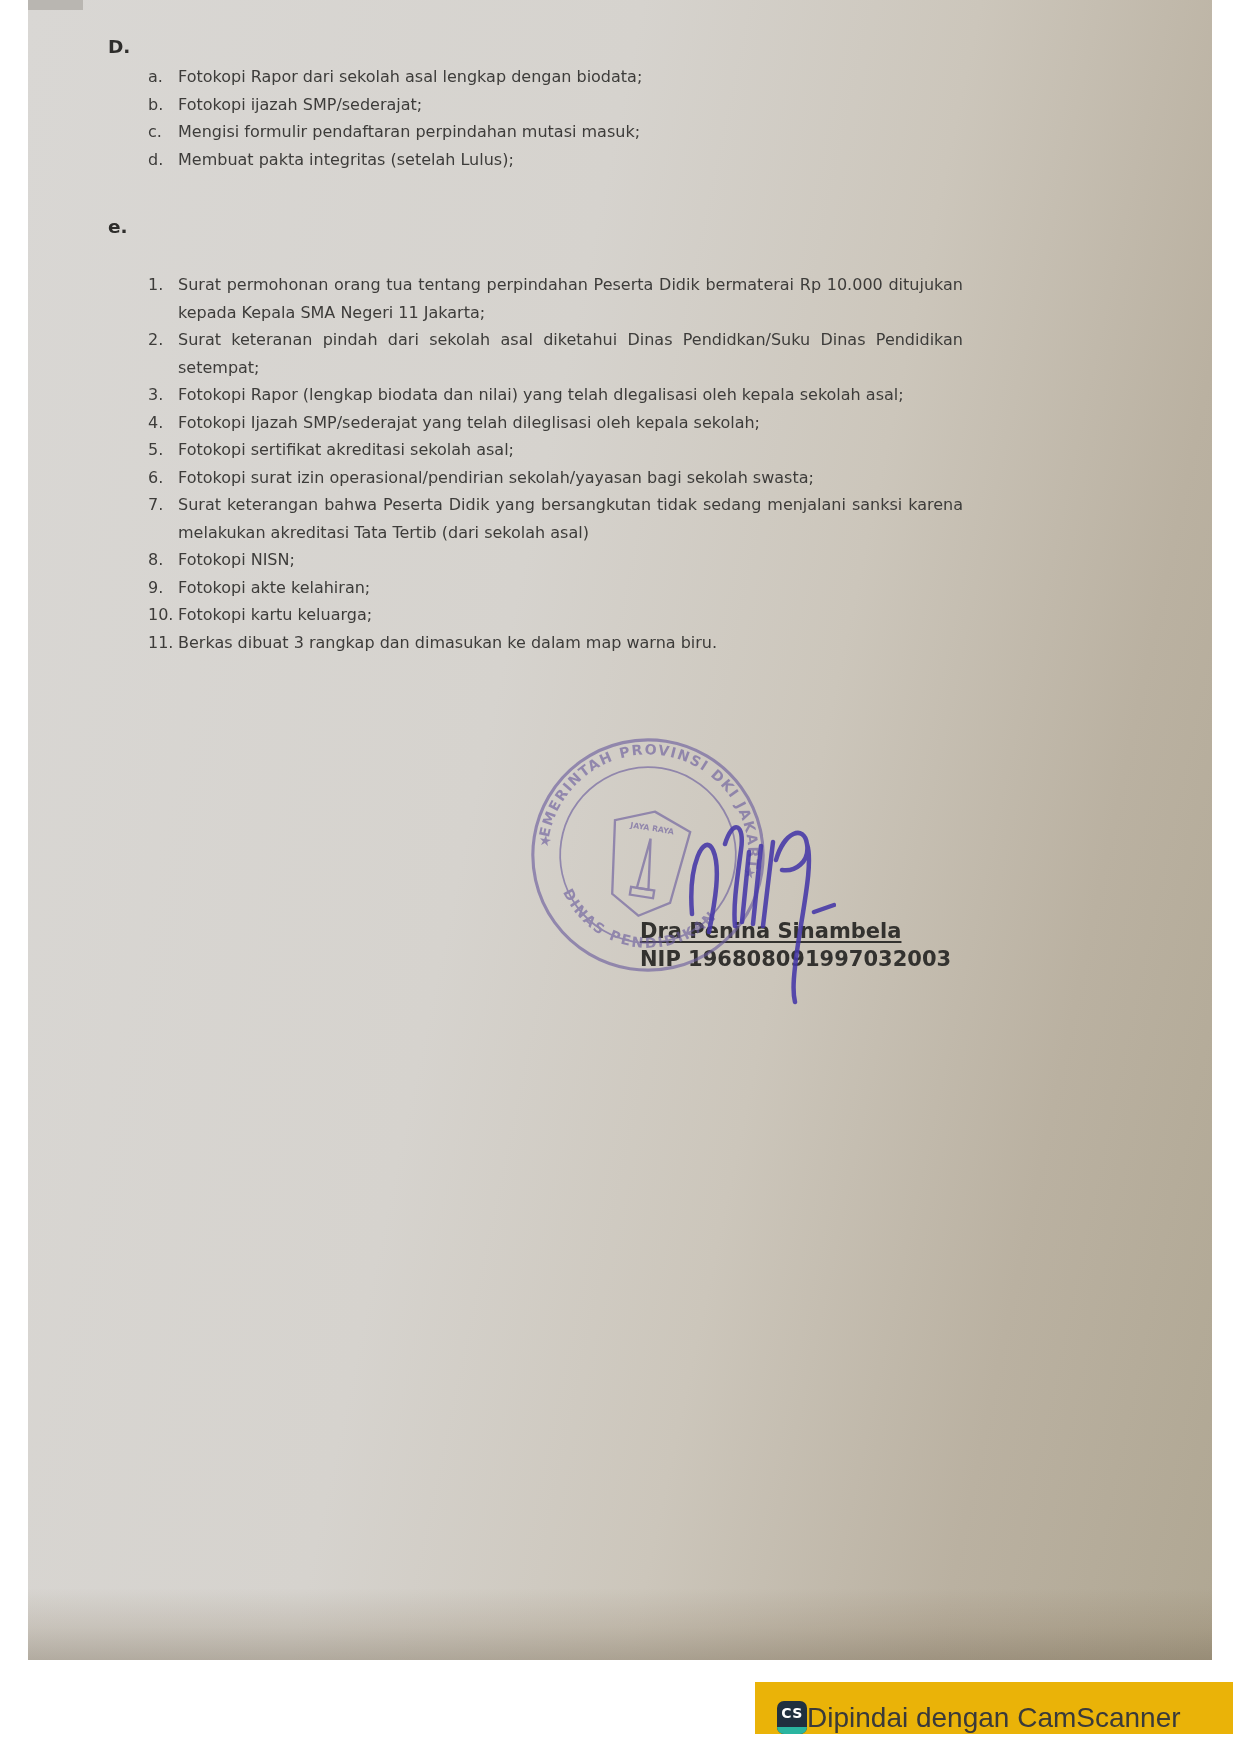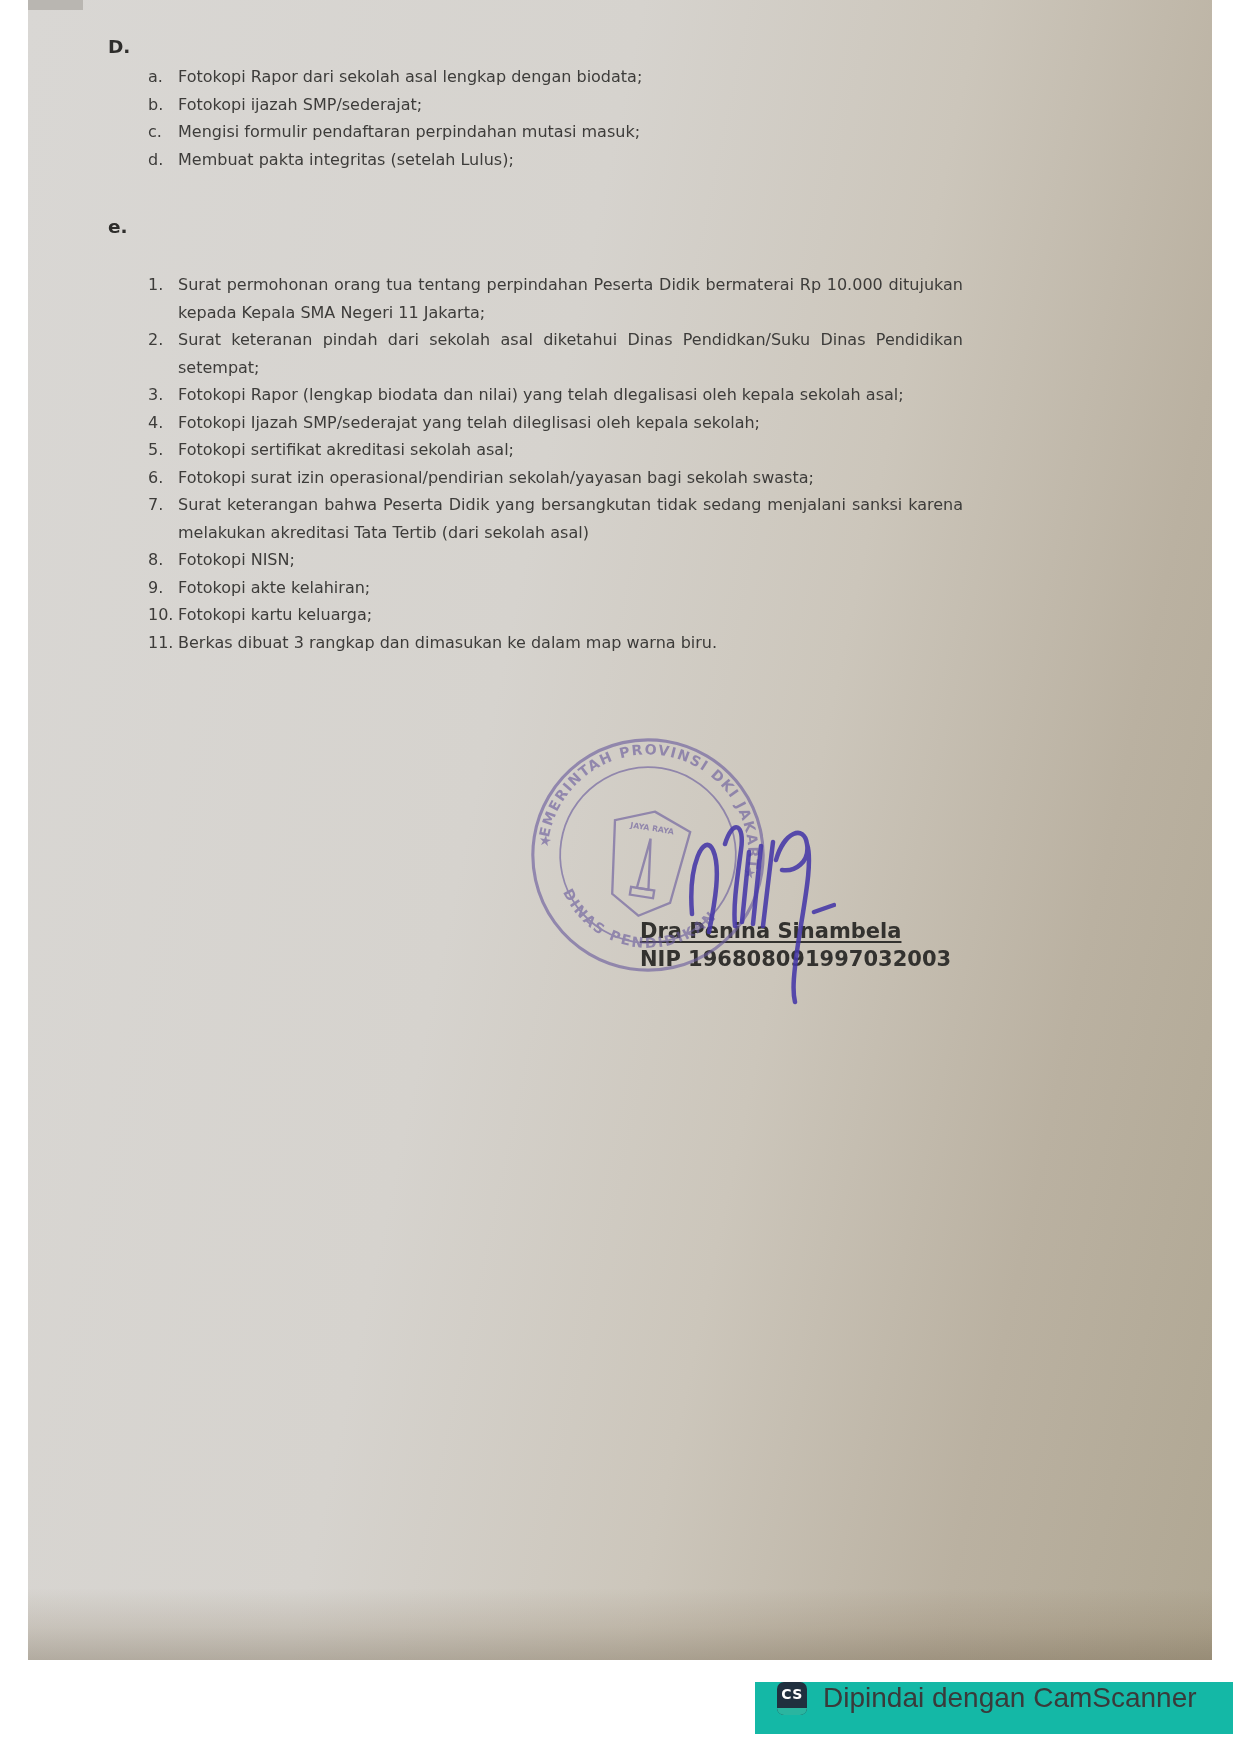--- a/index.html
+++ b/index.html
@@ -38,21 +38,21 @@
                color:#33322f; font-weight:bold; line-height:28px; white-space:nowrap; }
   .sig-name-underline { text-decoration:underline; text-underline-offset:3px; }
 
   
   .stamp { position:absolute; left:495px; top:733px; width:250px; height:244px;
            transform:rotate(9deg); opacity:0.62; }
   .signature-svg { position:absolute; left:648px; top:792px; width:160px; height:215px; opacity:0.88; }
 
   
   .footer-bar { position:absolute; left:755px; top:1682px; width:478px; height:52px;
-                background:#14b8a6; display:flex; align-items:flex-start; gap:16px; padding-left:22px; }
+                background:#eab308; display:flex; align-items:flex-end; gap:0; padding-left:22px; }
   .cs-icon { width:30px; height:33px; border-radius:7px; background:#20303f;
              position:relative; overflow:hidden; flex:0 0 30px; }
   .cs-icon .cs-label { color:#ffffff; font-weight:bold; font-size:14px;
                        text-align:center; line-height:25px; letter-spacing:0.5px; }
   .cs-icon .cs-teal { position:absolute; bottom:0; left:0; width:100%; height:7px; background:#2ab5a0; }
   .cs-text { font-family:"Liberation Sans", sans-serif; font-size:28px; color:#3a3a3a; }
 </style>
 </head>
 <body>
 

